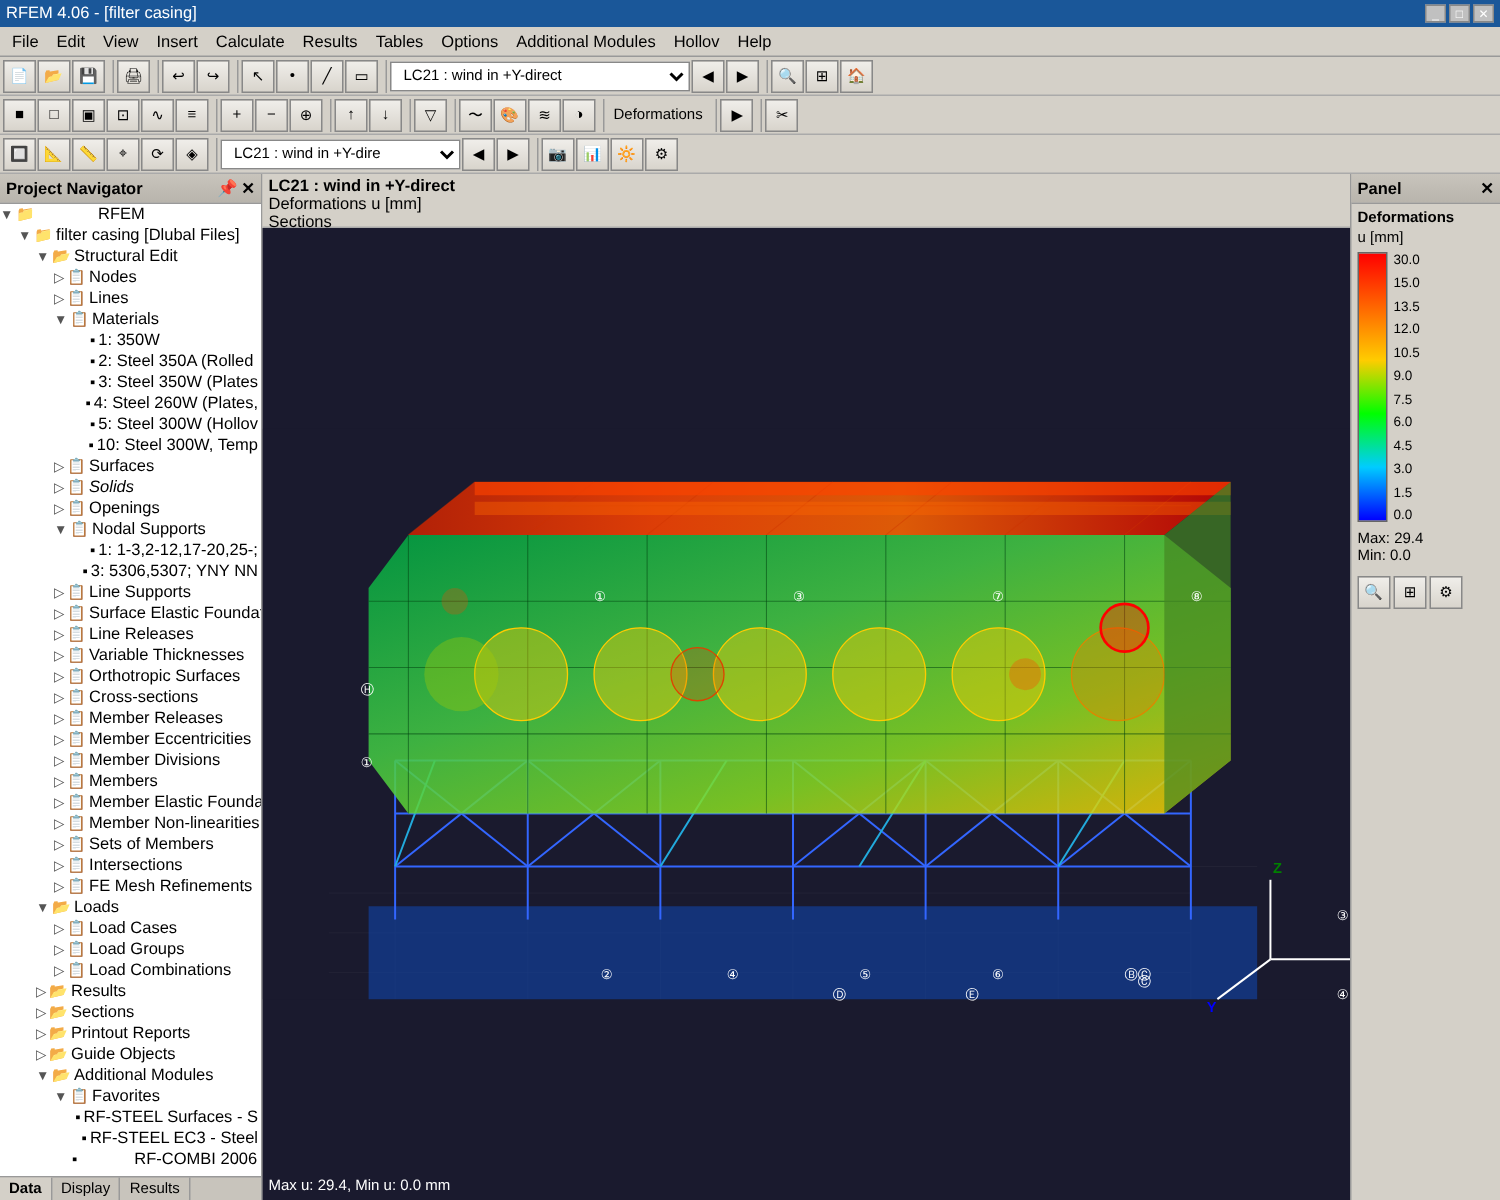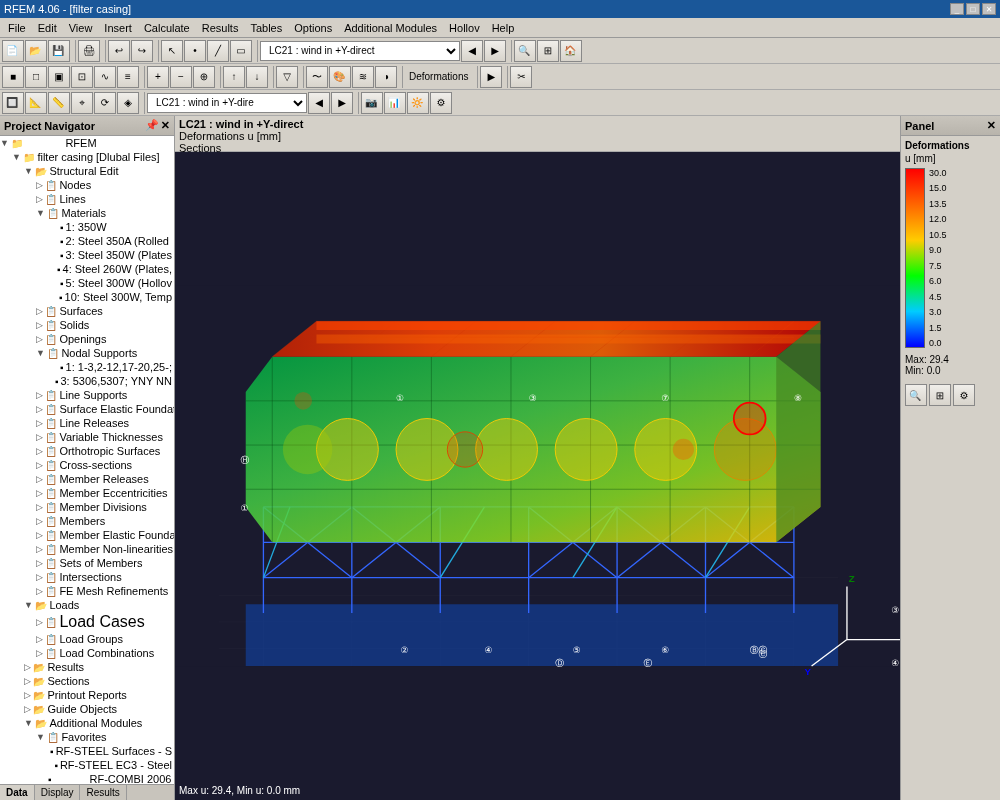--- a/index.html
+++ b/index.html
@@ -227,21 +227,21 @@
           <span style="font-size: 11px;">10: Steel 300W, Temp</span>
         </div>
         <div class="tree-item" style="padding-left: 36px;">
           <span style="font-size: 9px; margin-right: 2px; color: rgb(85, 85, 85);">▷</span>
           <span style="margin-right: 2px; font-size: 10px;">📋</span>
           <span style="font-size: 11px;">Surfaces</span>
         </div>
         <div class="tree-item" style="padding-left: 36px;">
           <span style="font-size: 9px; margin-right: 2px; color: rgb(85, 85, 85);">▷</span>
           <span style="margin-right: 2px; font-size: 10px;">📋</span>
-          <span style="font-size: 11px;">Solids</span>
+          <span style="font-size: 11px; font-style: italic;">Solids</span>
         </div>
         <div class="tree-item" style="padding-left: 36px;">
           <span style="font-size: 9px; margin-right: 2px; color: rgb(85, 85, 85);">▷</span>
           <span style="margin-right: 2px; font-size: 10px;">📋</span>
           <span style="font-size: 11px;">Openings</span>
         </div>
         <div class="tree-item" style="padding-left: 36px;">
           <span style="font-size: 9px; margin-right: 2px; color: rgb(85, 85, 85);">▼</span>
           <span style="margin-right: 2px; font-size: 10px;">📋</span>
           <span style="font-size: 11px;">Nodal Supports</span>
@@ -332,21 +332,21 @@
           <span style="font-size: 11px;">FE Mesh Refinements</span>
         </div>
         <div class="tree-item" style="padding-left: 24px;">
           <span style="font-size: 9px; margin-right: 2px; color: rgb(85, 85, 85);">▼</span>
           <span style="margin-right: 2px; font-size: 10px;">📂</span>
           <span style="font-size: 11px;">Loads</span>
         </div>
         <div class="tree-item" style="padding-left: 36px;">
           <span style="font-size: 9px; margin-right: 2px; color: rgb(85, 85, 85);">▷</span>
           <span style="margin-right: 2px; font-size: 10px;">📋</span>
-          <span style="font-size: 16px;">Load Cases</span>
+          <span style="font-size: 11px;">Load Cases</span>
         </div>
         <div class="tree-item" style="padding-left: 36px;">
           <span style="font-size: 9px; margin-right: 2px; color: rgb(85, 85, 85);">▷</span>
           <span style="margin-right: 2px; font-size: 10px;">📋</span>
           <span style="font-size: 11px;">Load Groups</span>
         </div>
         <div class="tree-item" style="padding-left: 36px;">
           <span style="font-size: 9px; margin-right: 2px; color: rgb(85, 85, 85);">▷</span>
           <span style="margin-right: 2px; font-size: 10px;">📋</span>
           <span style="font-size: 11px;">Load Combinations</span>

